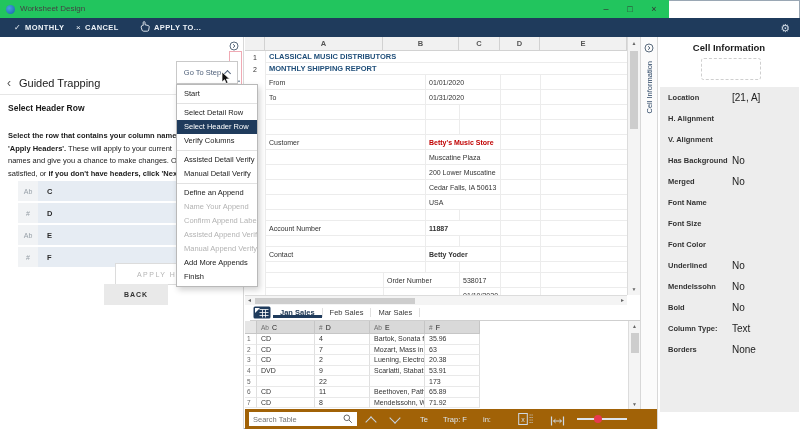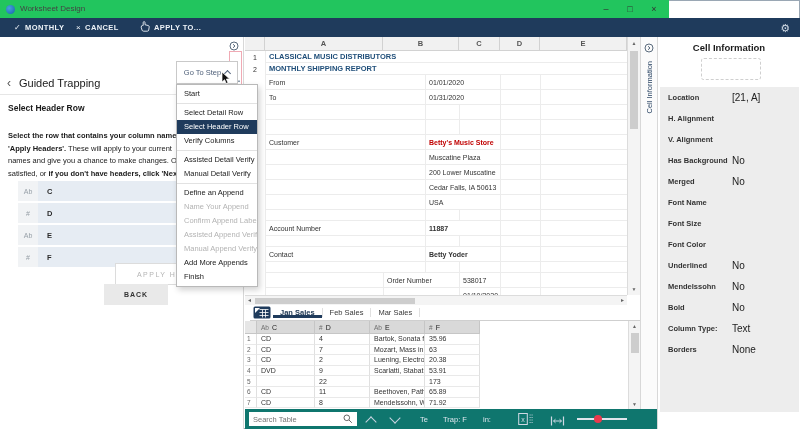--- a/index.html
+++ b/index.html
@@ -87,21 +87,21 @@
   .bt-header{display:flex;height:13px;}
   .bth{box-sizing:border-box;border-right:1px solid #c6c6c6;border-bottom:1px solid #c6c6c6;background:#d9d9d9;
     font-size:7px;color:#222;display:flex;align-items:center;padding-left:4px;gap:3px;}
   .bth .typ{color:#6f6f6f;font-size:6.5px;}
   .bth.numh{background:#e6e6e6;}
   .bt-row{display:flex;height:10.6px;}
   .btc{box-sizing:border-box;border-right:1px solid #e0e0e0;border-bottom:1px solid #e9e9e9;font-size:7px;color:#333;
     display:flex;align-items:center;padding-left:4px;white-space:nowrap;overflow:hidden;}
   .btc.numc{color:#666;font-size:6.5px;padding-left:2px;}
   
-  .btoolbar{position:absolute;left:245px;top:409px;width:472px;height:20px;background:#0f766e;}
+  .btoolbar{position:absolute;left:245px;top:409px;width:472px;height:20px;background:#a16207;}
   .search-box{position:absolute;left:4px;top:3px;width:108px;height:14px;background:#fff;display:flex;align-items:center;}
   .search-box input{border:none;outline:none;width:90px;font-size:7.5px;color:#555;padding:0 0 0 4px;background:transparent;
     font-family:"Liberation Sans","DejaVu Sans",sans-serif;}
   .chev{position:absolute;width:7px;height:7px;border-left:1.6px solid #c9d4e0;border-top:1.6px solid #c9d4e0;}
   .chev.up{left:122px;top:9px;transform:rotate(45deg);}
   .chev.down{left:146px;top:5px;transform:rotate(225deg);}
   .bt-label{position:absolute;top:6px;font-size:7.5px;color:#dde6ee;}
   .slider-track{position:absolute;left:332px;top:9px;width:50px;height:2px;background:#dfe5ec;}
   .slider-handle{position:absolute;left:349px;top:6px;width:8px;height:8px;border-radius:50%;background:#e8394e;}
   

